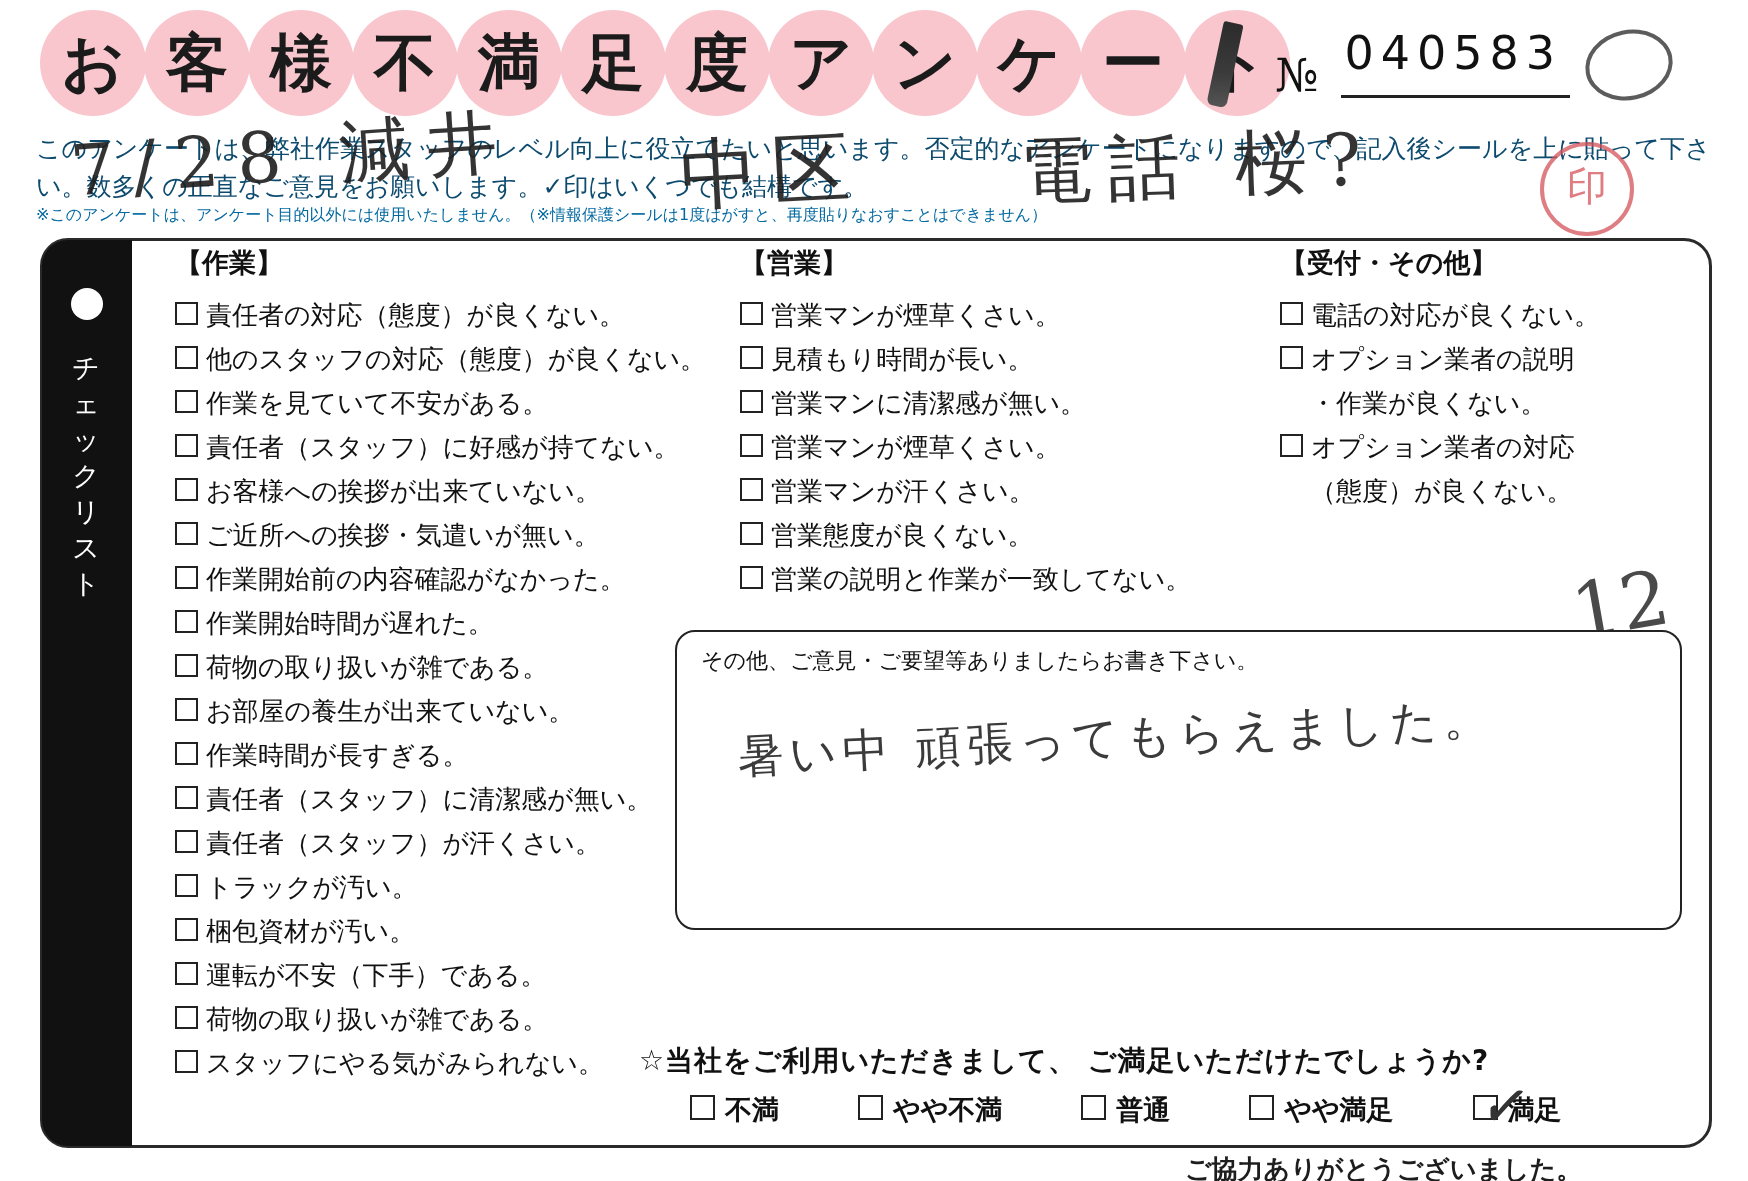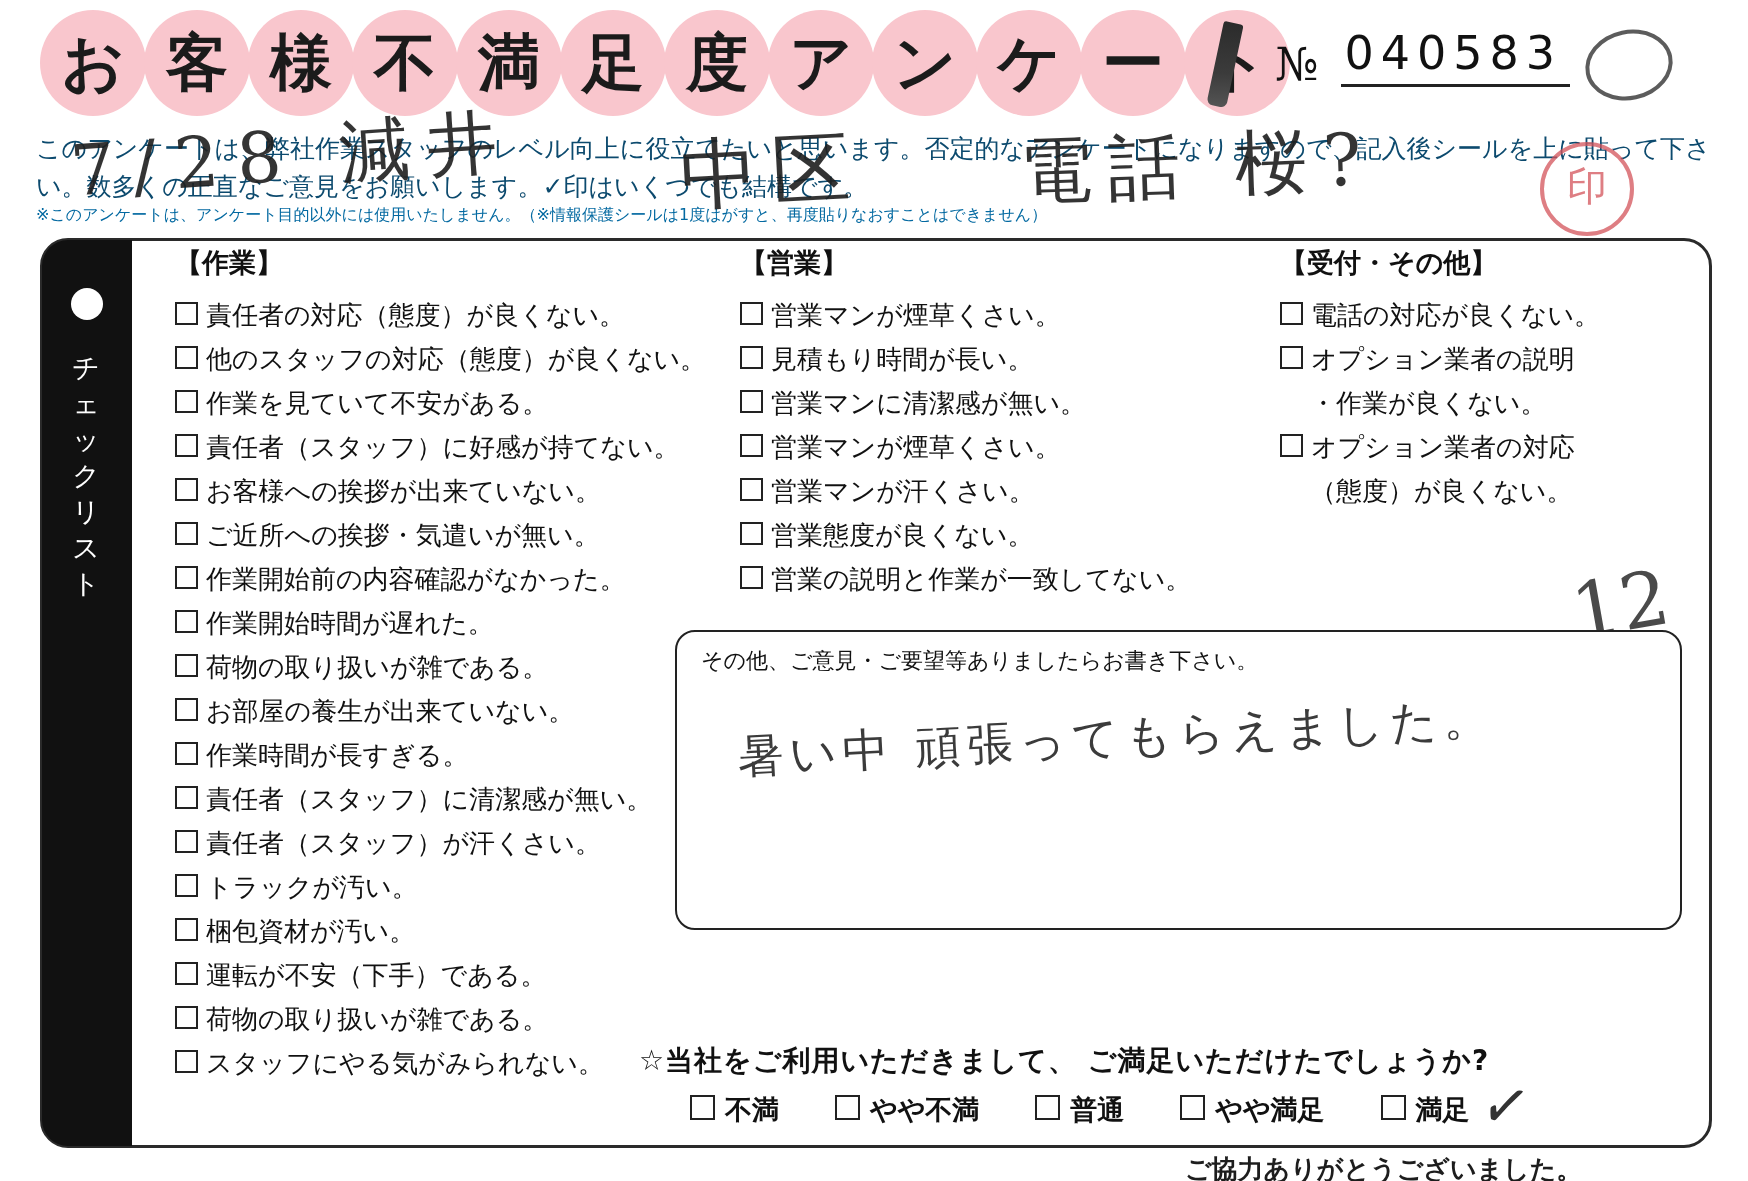--- a/index.html
+++ b/index.html
@@ -65,21 +65,21 @@
     font-size: 46px;
     font-family: "DejaVu Serif", serif;
     margin-right: 22px;
     line-height: 1;
   }
   #serial-number {
     font-size: 46px;
     letter-spacing: 7px;
     font-family: "DejaVu Sans", sans-serif;
     border-bottom: 3px solid #222;
-    padding: 0 8px 8px 4px;
+    padding: 0 8px 19px 4px;
     line-height: 1;
   }
 
   #intro-text {
     position: absolute;
     left: 36px; top: 130px;
     width: 1690px;
     font-size: 25px;
     line-height: 38px;
     color: #0c4a6e;
@@ -209,21 +209,21 @@
     font-size: 28px;
     font-weight: bold;
     font-family: "DejaVu Sans", sans-serif;
     letter-spacing: 1px;
   }
   #sat-options {
     position: absolute;
     left: 690px; top: 1092px;
     width: 1000px;
     display: flex;
-    gap: 56px;
+    gap: 79px;
     font-size: 27px;
     font-weight: bold;
     font-family: Liberation Mono, monospace;
   }
   .sat-item { white-space: nowrap; position: relative; }
   .sat-box {
     display: inline-block;
     width: 21px; height: 21px;
     border: 2px solid #222;
     margin-right: 10px;

